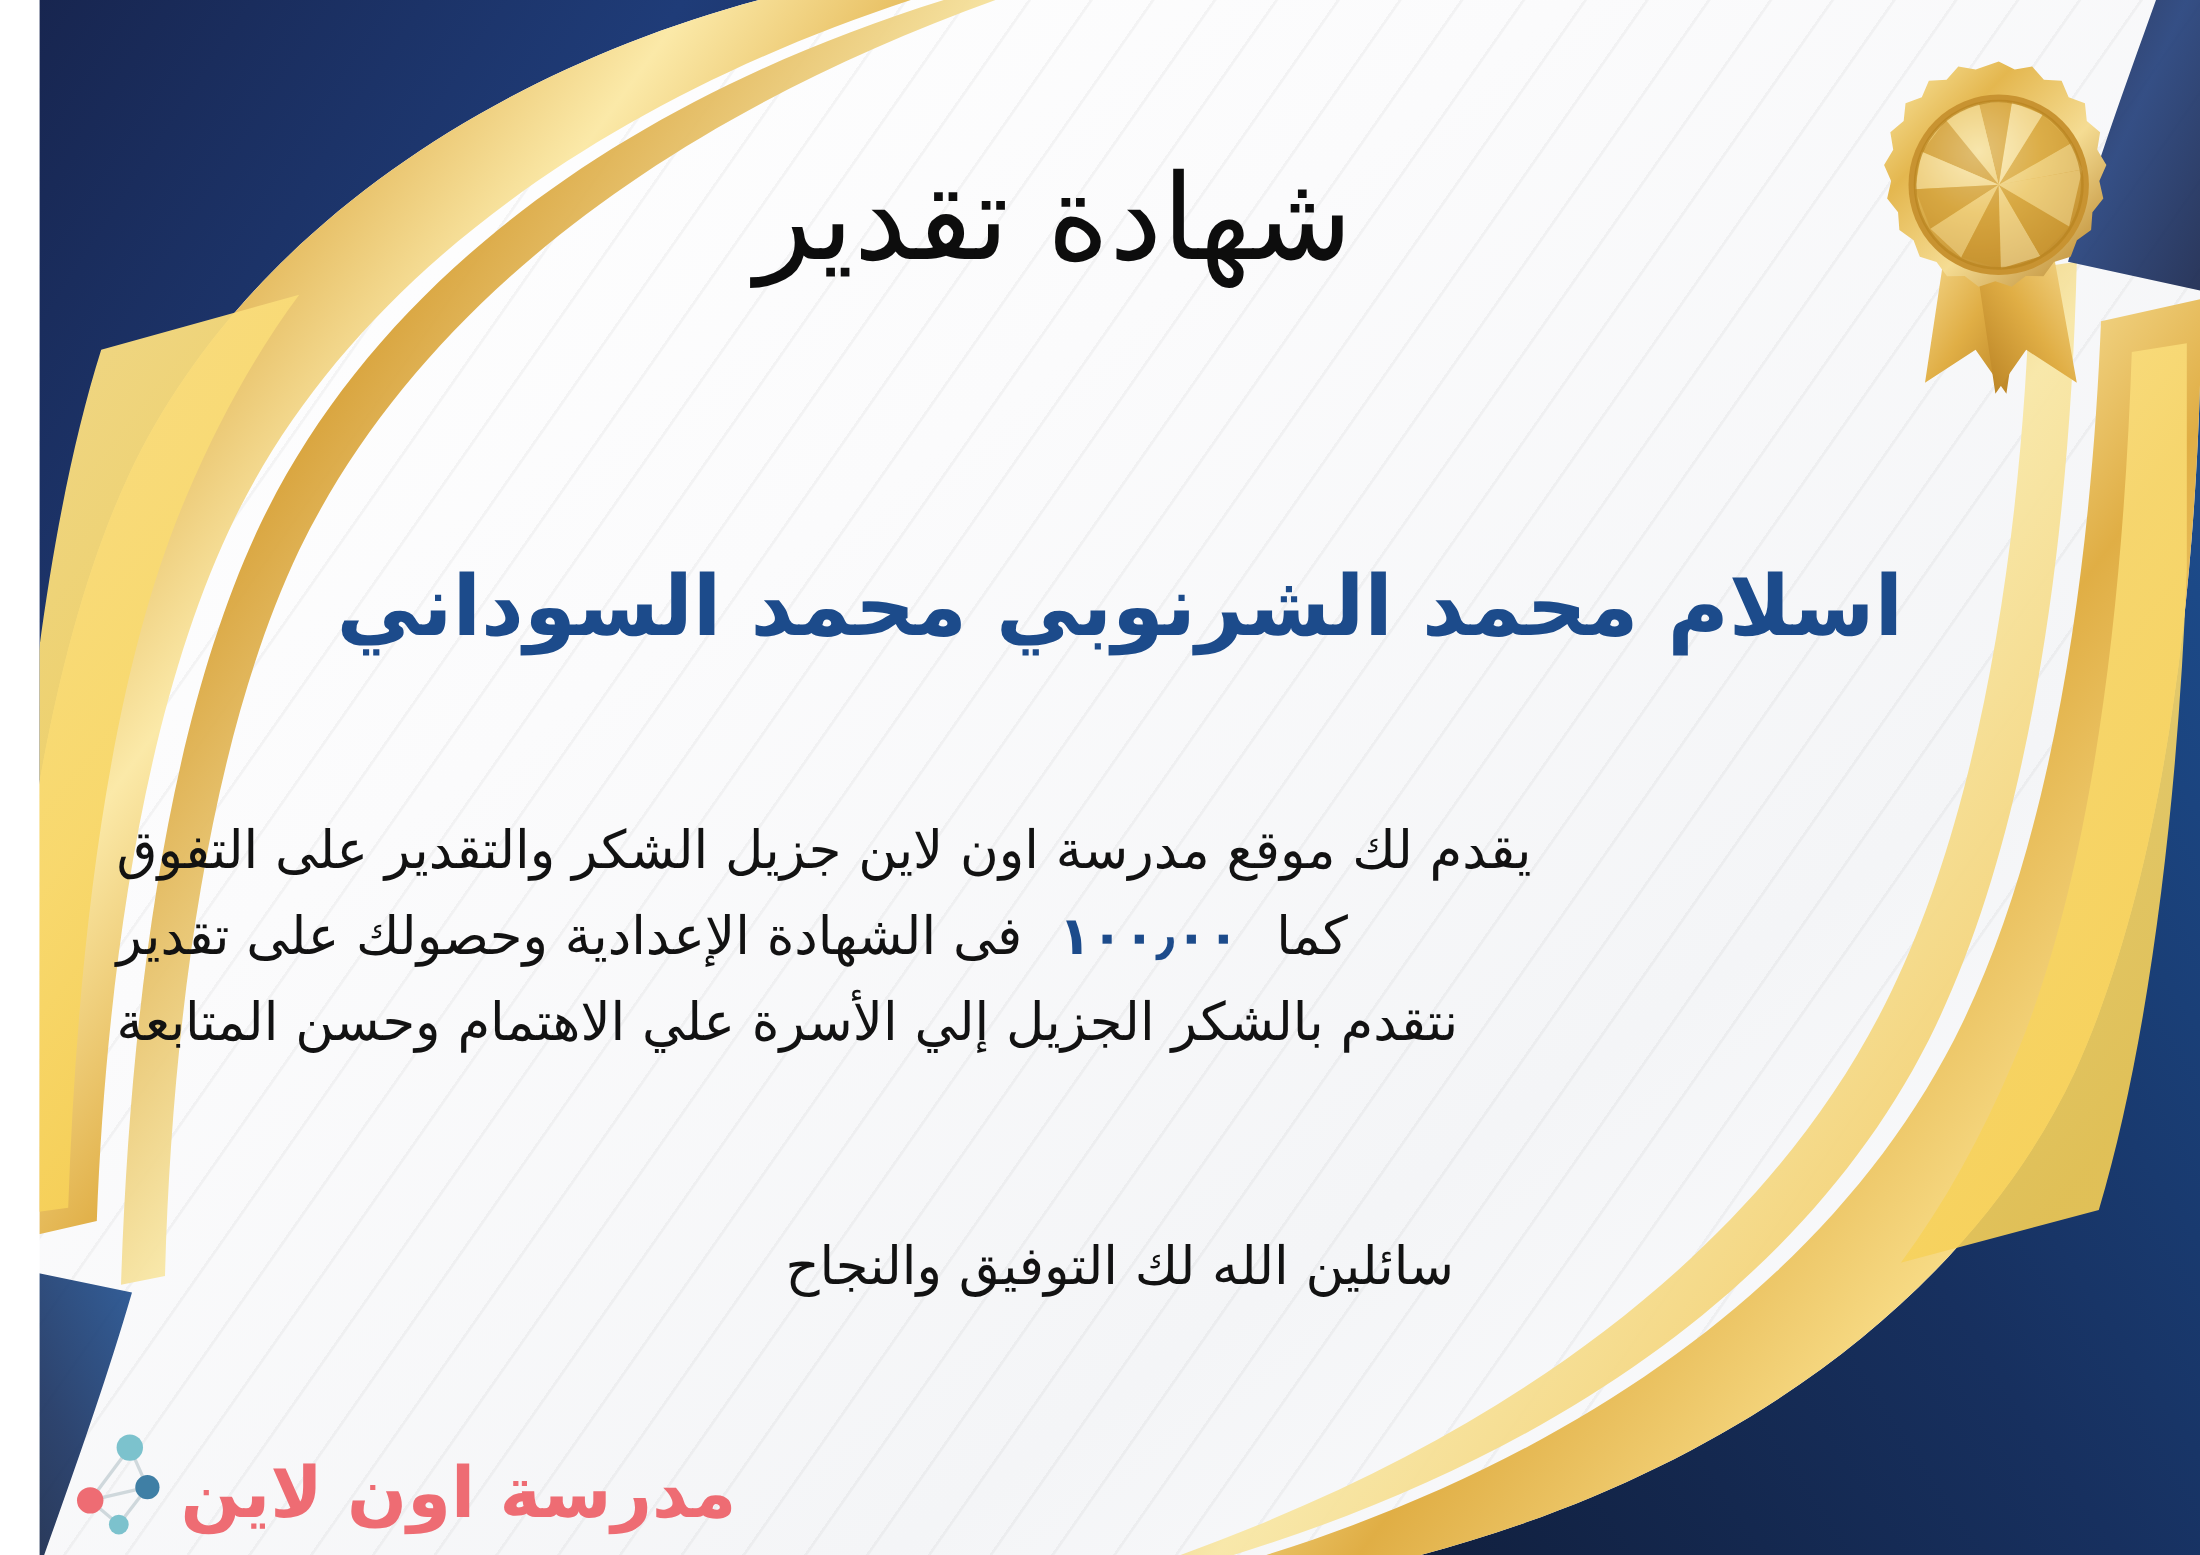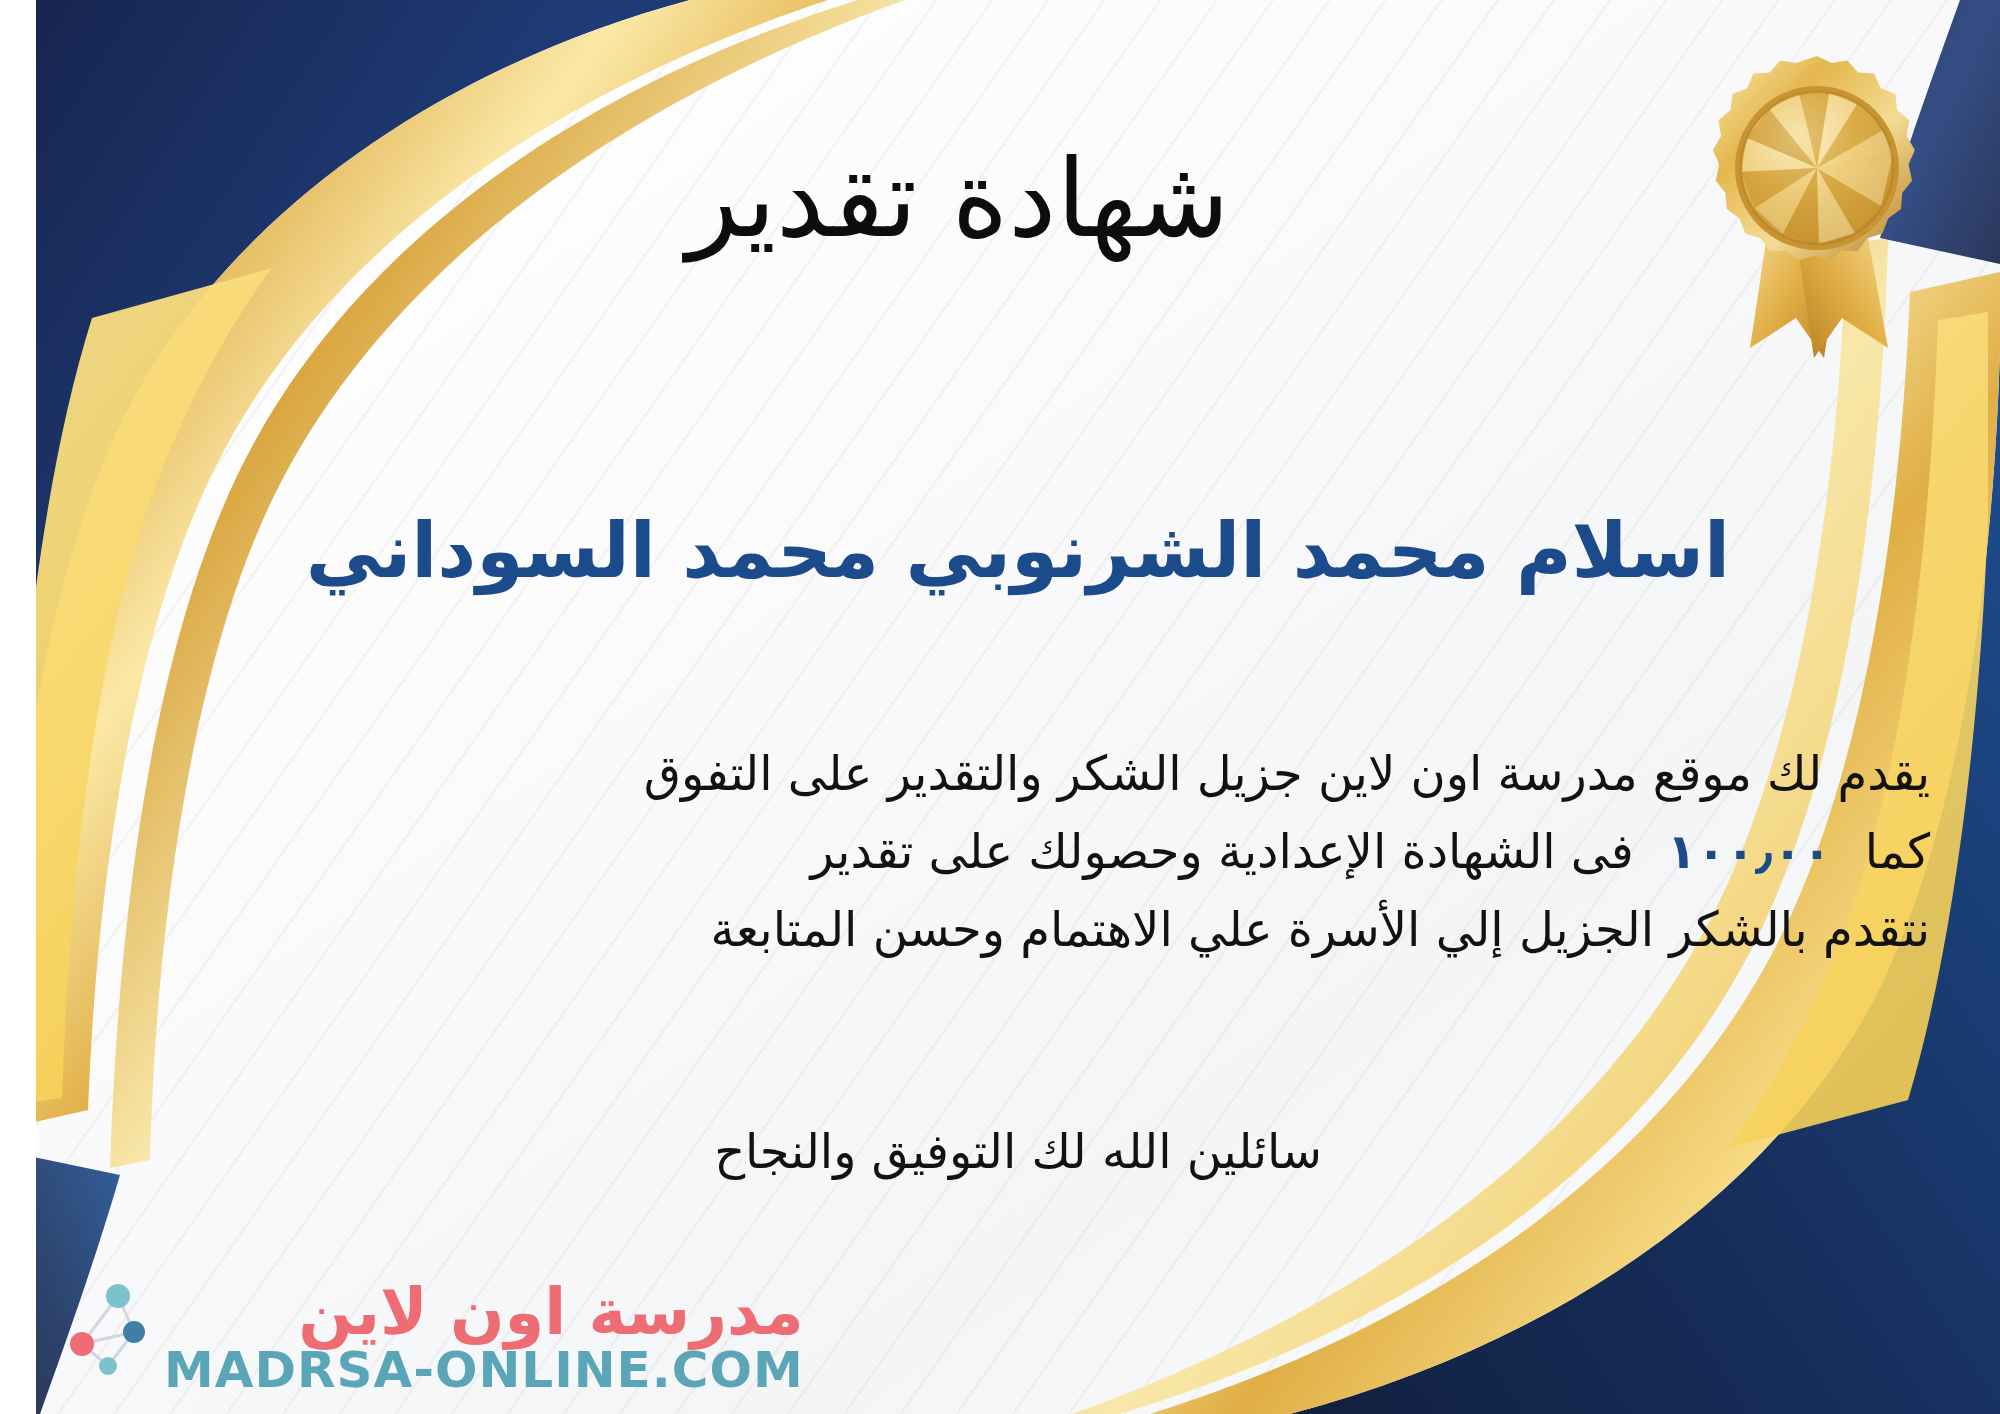--- a/index.html
+++ b/index.html
@@ -59,21 +59,21 @@
     text-align:center;
     font-size:76px;
     font-weight:700;
     color:#1d4e8f;
     line-height:1.22;
     color:#1c4b8b;
   }
   .body-block{
     position:absolute;
     top:735px;left:70px;right:70px;
-    text-align:right;
+    text-align:left;
     font-size:48px;
     font-weight:400;
     color:#121212;
     line-height:1.62;
   }
   .body-line{display:block;white-space:nowrap;}
   .score{
     color:#1c4b8b;
     font-weight:600;
     padding:0 18px;
@@ -266,21 +266,20 @@
       </span>
       <span class="body-line">نتقدم  بالشكر الجزيل إلي الأسرة علي الاهتمام وحسن المتابعة</span>
     </div>
 
     <div class="closing">سائلين الله لك التوفيق  والنجاح</div>
   </div>
 
   <div class="brand">
     <div class="brand-text">
       <div class="brand-ar">مدرسة اون لاين</div>
-      <div class="brand-en">MADRSA-ONLINE.COM</div>
     </div>
     <svg class="brand-mark" viewBox="0 0 96 104" xmlns="http://www.w3.org/2000/svg">
       <g stroke="#cfd8dc" stroke-width="3" fill="none">
         <line x1="24" y1="72" x2="60" y2="24"></line>
         <line x1="24" y1="72" x2="76" y2="60"></line>
         <line x1="60" y1="24" x2="76" y2="60"></line>
         <line x1="24" y1="72" x2="50" y2="94"></line>
         <line x1="76" y1="60" x2="50" y2="94"></line>
       </g>
       <circle cx="60" cy="24" r="12" fill="#7cc2cd"></circle>

